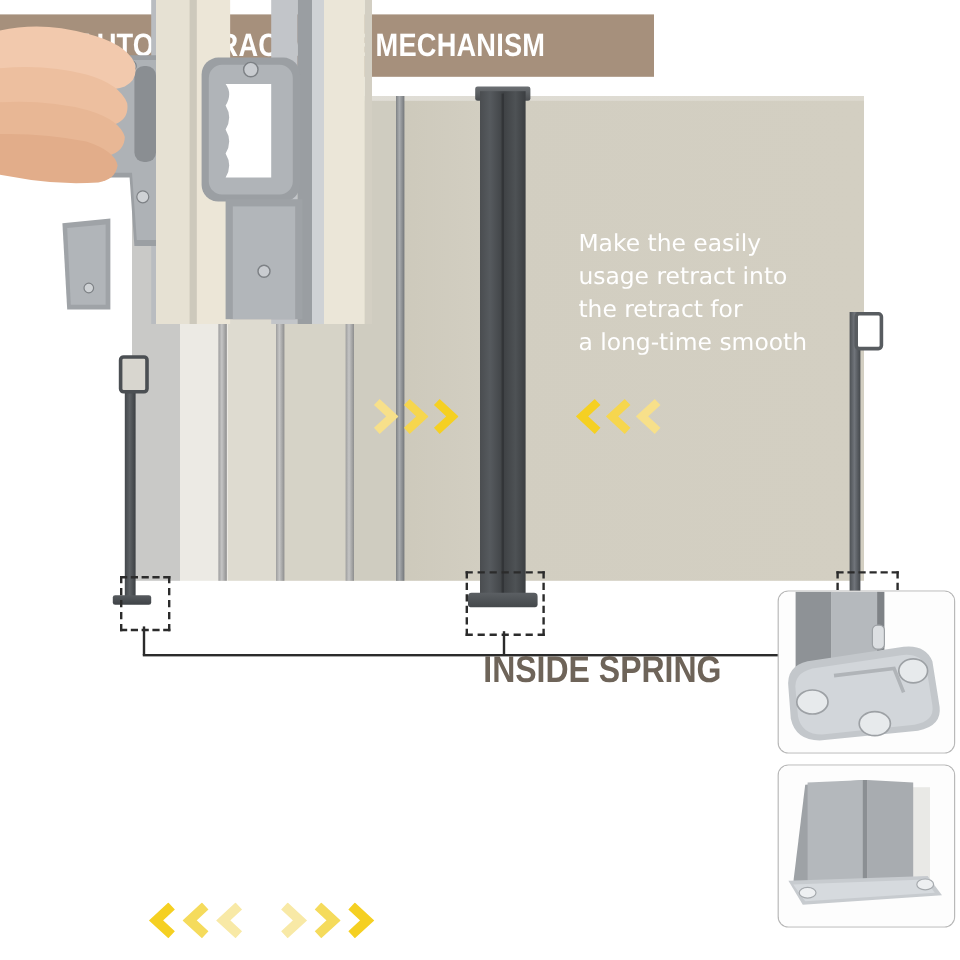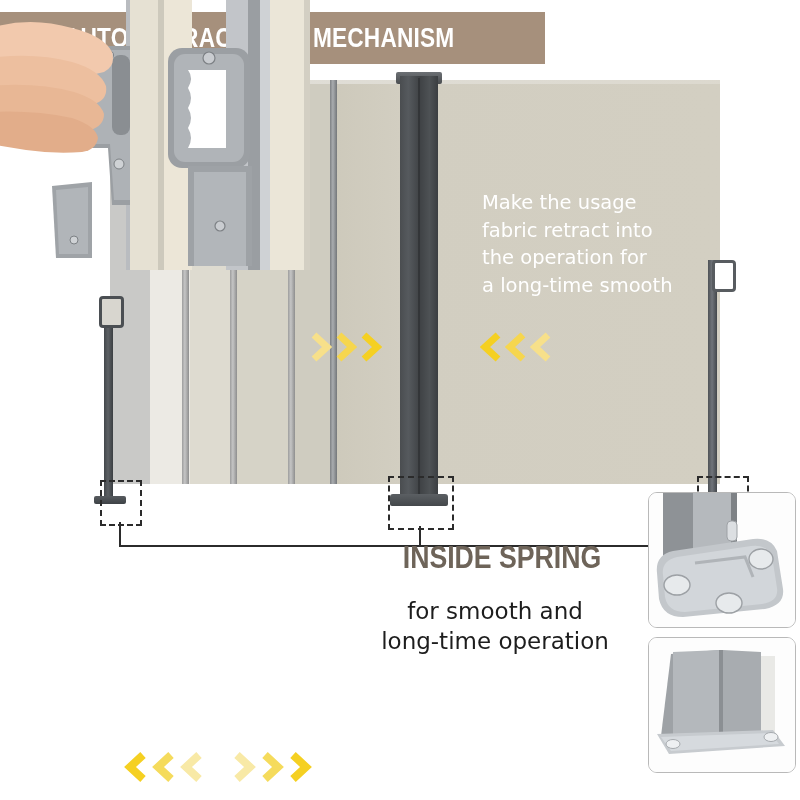--- a/index.html
+++ b/index.html
@@ -163,23 +163,23 @@
     <div class="cassette-cap"></div>
     <div class="cassette"></div>
     <div class="cassette-seam"></div>
     <div class="cassette-base"></div>
 
     <div class="endpost-r"></div>
     <div class="endpost-r-handle"></div>
     <div class="endpost-r-foot"></div>
 
     <div class="fabric-text">
-      <div>Make the usage</div>
-      <div>fabric retract into</div>
-      <div>the operation for</div>
+      <div>Make the easily</div>
+      <div>usage retract into</div>
+      <div>the retract for</div>
       <div>a long-time smooth</div>
     </div>
 
     <div class="chev-row chev-left-grp">
       <svg class="chev" viewBox="0 0 22 30">
         <path d="M4 3 L17 15 L4 27" fill="none" stroke="#f7e08a" stroke-width="7" stroke-linecap="butt"></path>
       </svg>
       <svg class="chev" viewBox="0 0 22 30">
         <path d="M4 3 L17 15 L4 27" fill="none" stroke="#f6d64e" stroke-width="7" stroke-linecap="butt"></path>
       </svg>
@@ -256,24 +256,20 @@
                q6 -10 0 -20 q6 -10 0 -20 q6 -10 0 -20 q6 -10 0 -18 Z" fill="#ffffff"></path>
       <circle cx="79" cy="58" r="6" fill="#c9ccd0" stroke="#7d8185" stroke-width="1.2"></circle>
 
       <rect x="58" y="166" width="64" height="100" fill="#9ea2a6"></rect>
       <rect x="64" y="172" width="52" height="94" fill="#b2b6ba"></rect>
       <circle cx="90" cy="226" r="5" fill="#c9ccd0" stroke="#7d8185" stroke-width="1.2"></circle>
     </svg>
   </div>
 
   <div class="spring-title">INSIDE SPRING</div>
-  <div class="spring-sub">
-    <div>for smooth and</div>
-    <div>long-time operation</div>
-  </div>
 
   <div class="inset inset-1">
     <svg width="146" height="134" viewBox="0 0 146 134">
       <rect x="0" y="0" width="146" height="134" fill="#fdfdfd"></rect>
       <rect x="14" y="0" width="30" height="70" fill="#8e9296"></rect>
       <rect x="44" y="0" width="40" height="72" fill="#b5b9bd"></rect>
       <rect x="82" y="0" width="6" height="70" fill="#7e8286"></rect>
       <path d="M8 80 Q6 62 24 58 L104 46 Q122 44 128 58 L134 96
                Q136 112 116 116 L34 124 Q14 124 10 106 Z" fill="#c3c7cb"></path>
       <path d="M14 82 Q12 68 28 64 L102 53 Q118 51 123 63 L128 95

